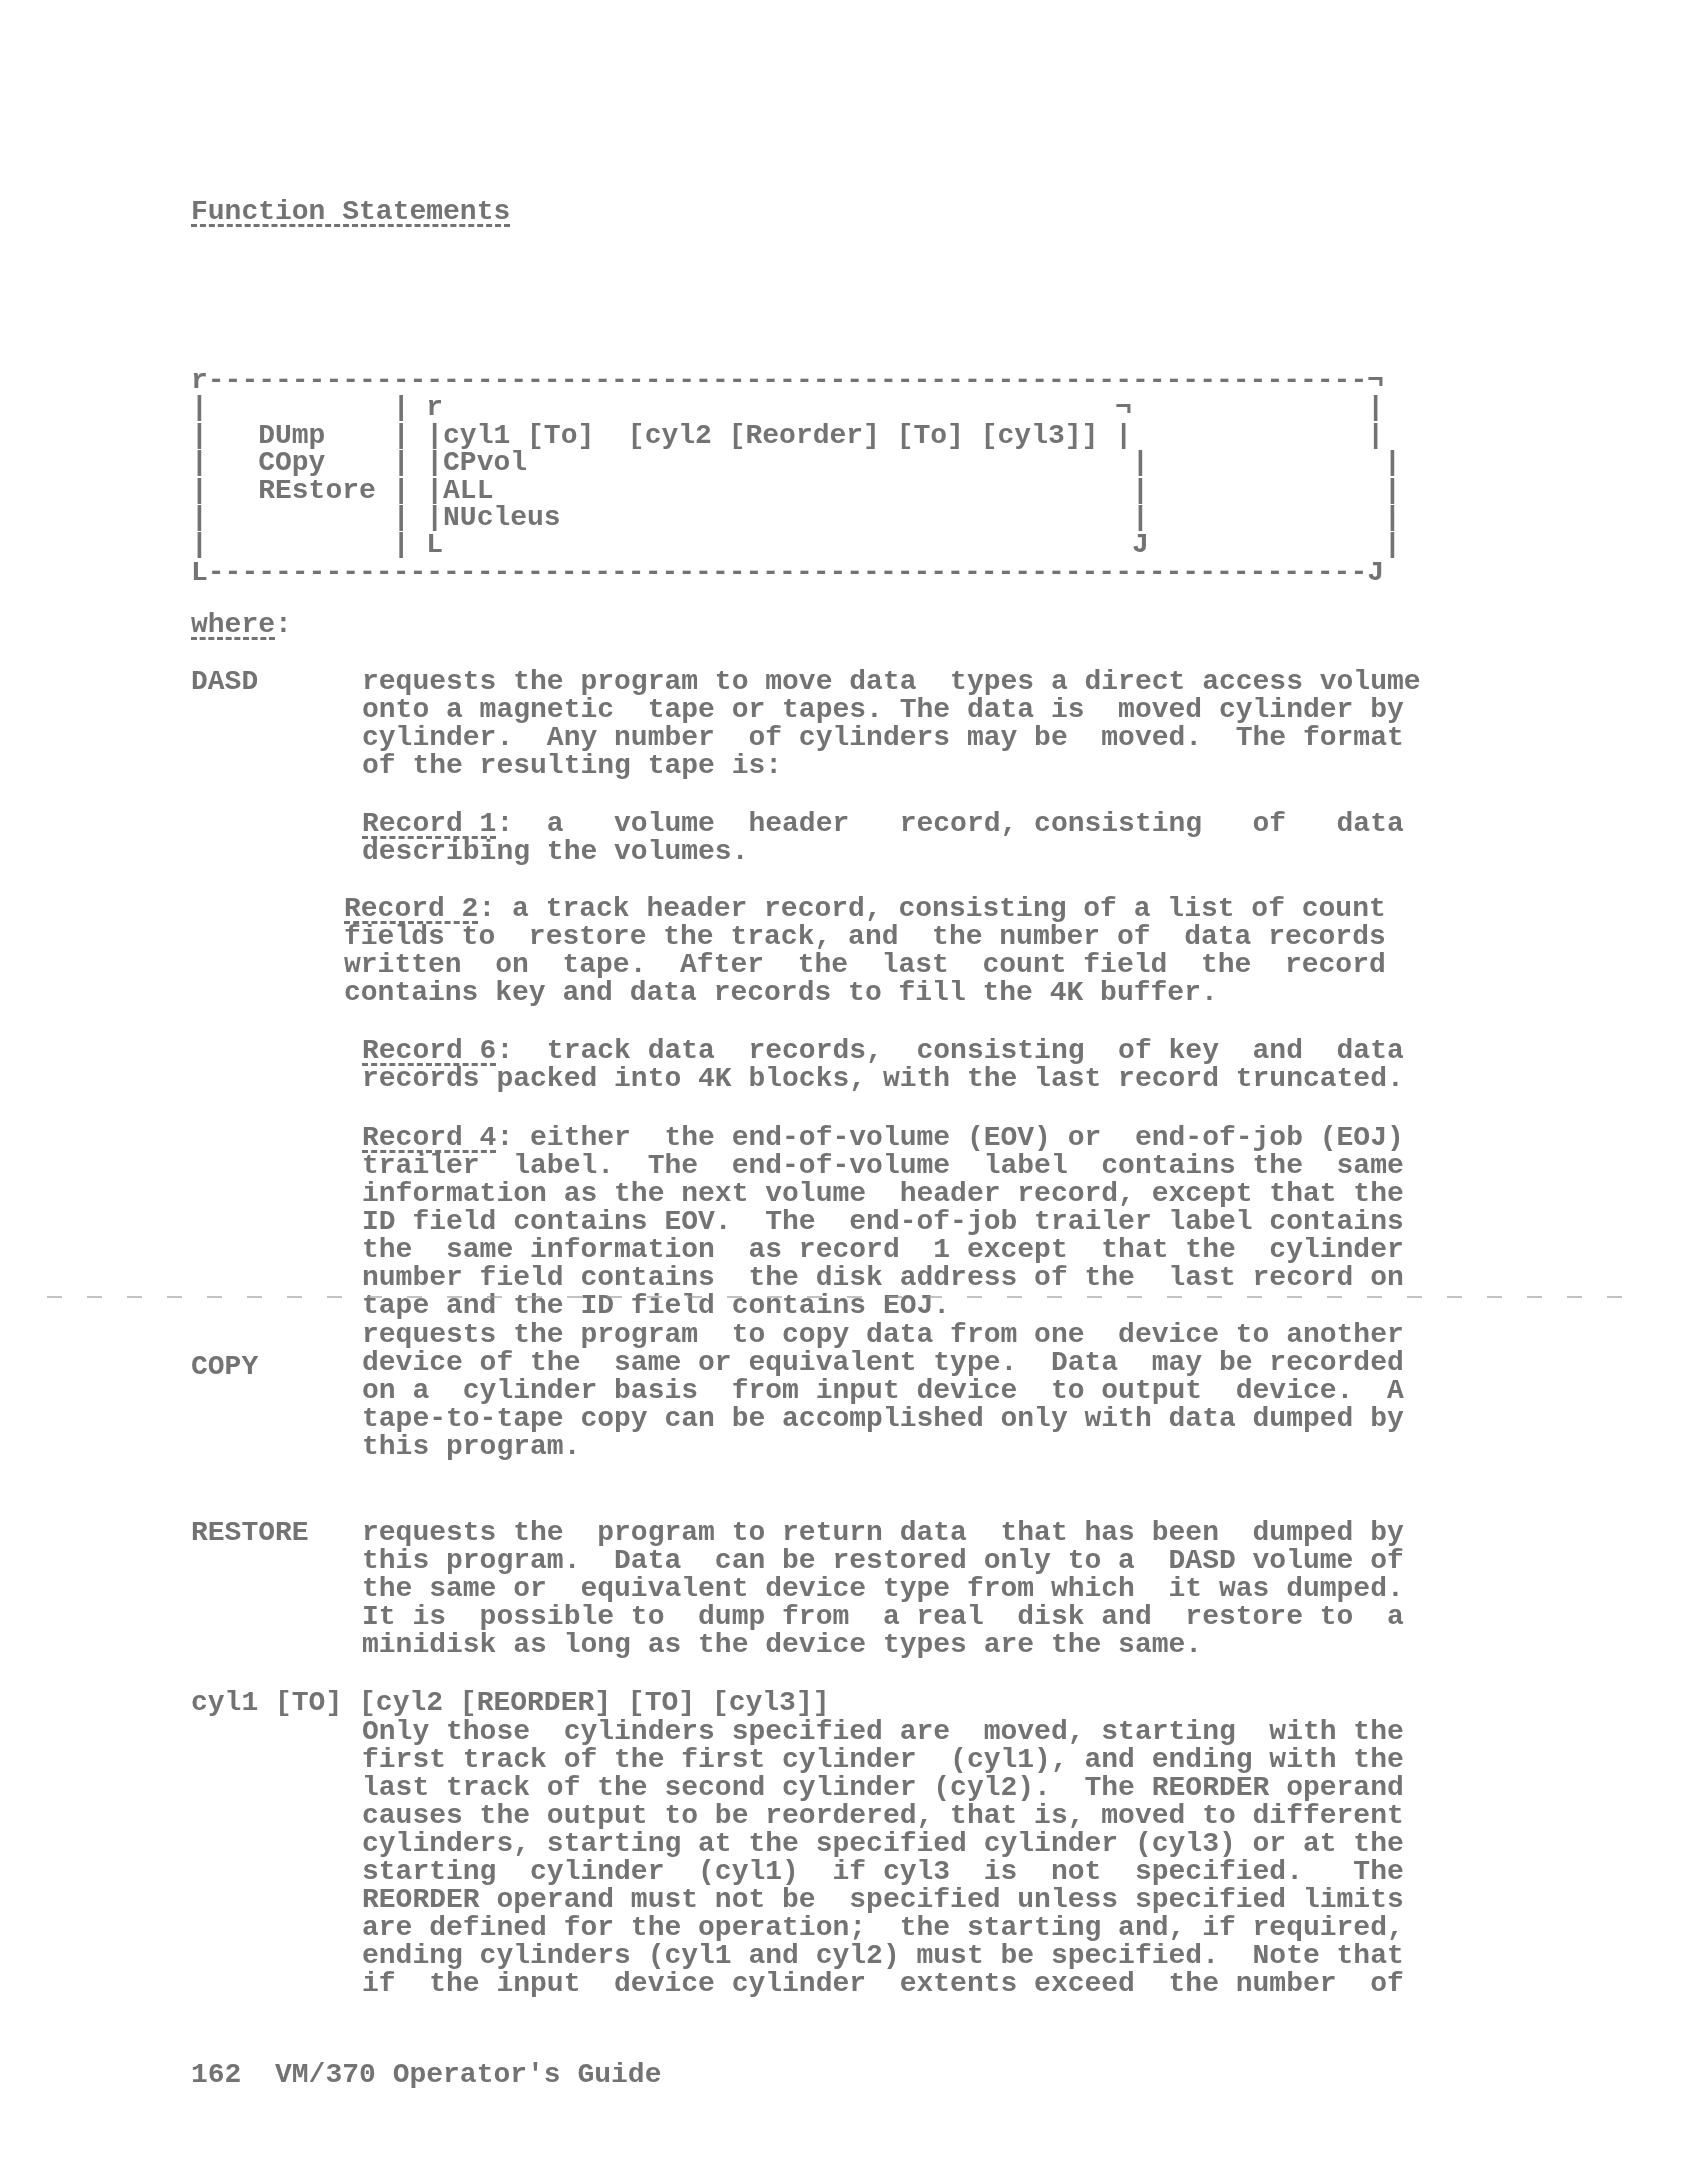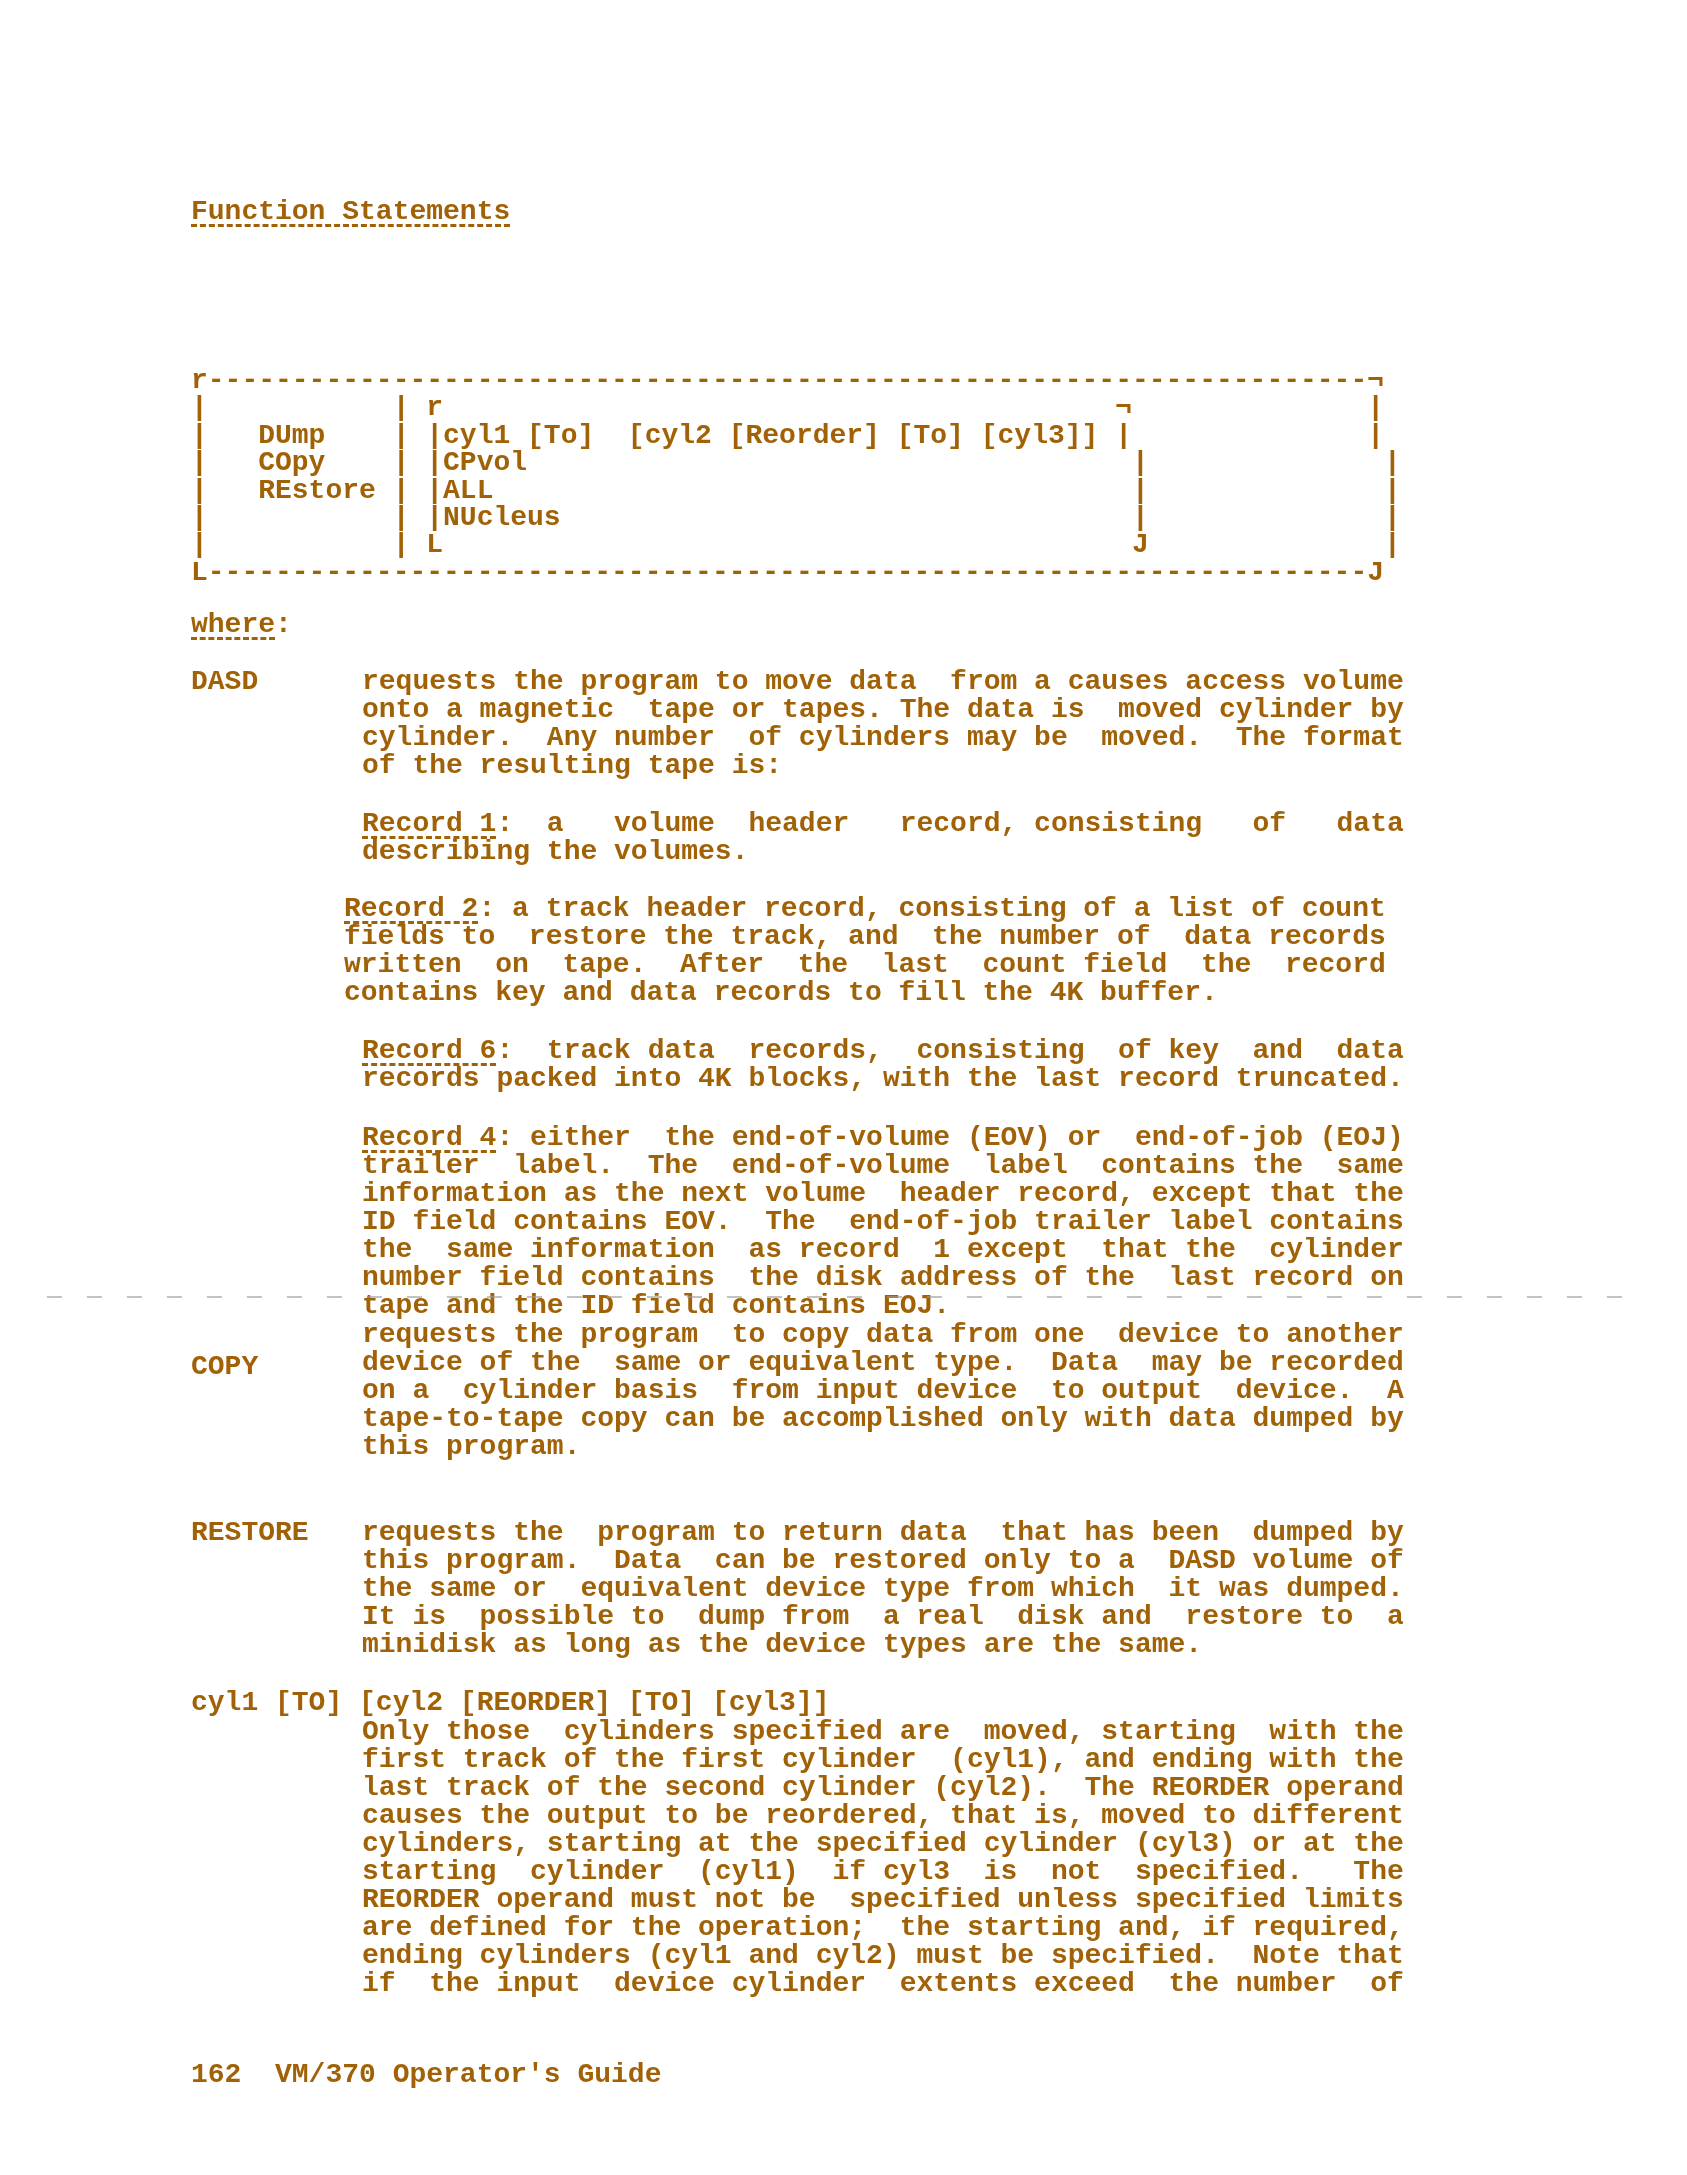--- a/index.html
+++ b/index.html
@@ -4,21 +4,21 @@
 <style>
   html,body{margin:0;padding:0;background:#e8e8e8;}
   #page{
     position:relative;
     width:1687px;height:2176px;
     background:#ffffff;
     font-family:"Liberation Mono", monospace;
     font-weight:bold;
     font-size:28px;
     line-height:28px;
-    color:#a16207;
+    color:#737373;
     overflow:hidden;
   }
   .blk{
     position:absolute;
     margin:0;
     white-space:pre;
     font:inherit;
     letter-spacing:0;
   }
   .box{line-height:27.4px;}
@@ -43,21 +43,21 @@
 <div id="page">
 
   <div class="blk" style="left:191px;top:198px"><span class="und">Function Statements</span></div>
 
 
   <pre class="blk box" style="left:191px;top:367px"><span>r---------------------------------------------------------------------¬</span><span>|           | r                                        ¬              |</span><span>|   DUmp    | |cyl1 [To]  [cyl2 [Reorder] [To] [cyl3]] |              |</span><span>|   COpy    | |CPvol                                    |              |</span><span>|   REstore | |ALL                                      |              |</span><span>|           | |NUcleus                                  |              |</span><span>|           | L                                         J              |</span><span>L---------------------------------------------------------------------J</span></pre>
 
   <div class="blk" style="left:191px;top:611px"><span class="und">where</span><span>:</span></div>
 
   <div class="blk" style="left:191px;top:668px">DASD</div>
-  <pre class="blk" style="left:362px;top:668px">requests the program to move data  from a causes access volume
+  <pre class="blk" style="left:362px;top:668px">requests the program to move data  types a direct access volume
 onto a magnetic  tape or tapes. The data is  moved cylinder by
 cylinder.  Any number  of cylinders may be  moved.  The format
 of the resulting tape is:</pre>
 
   <pre class="blk" style="left:362px;top:810px"><span class="und">Record 1</span><span>:  a   volume  header   record, consisting   of   data
 describing the volumes.</span></pre>
 
   <pre class="blk" style="left:344px;top:895px"><span class="und">Record 2</span><span>: a track header record, consisting of a list of count
 fields to  restore the track, and  the number of  data records
 written  on  tape.  After  the  last  count field  the  record

